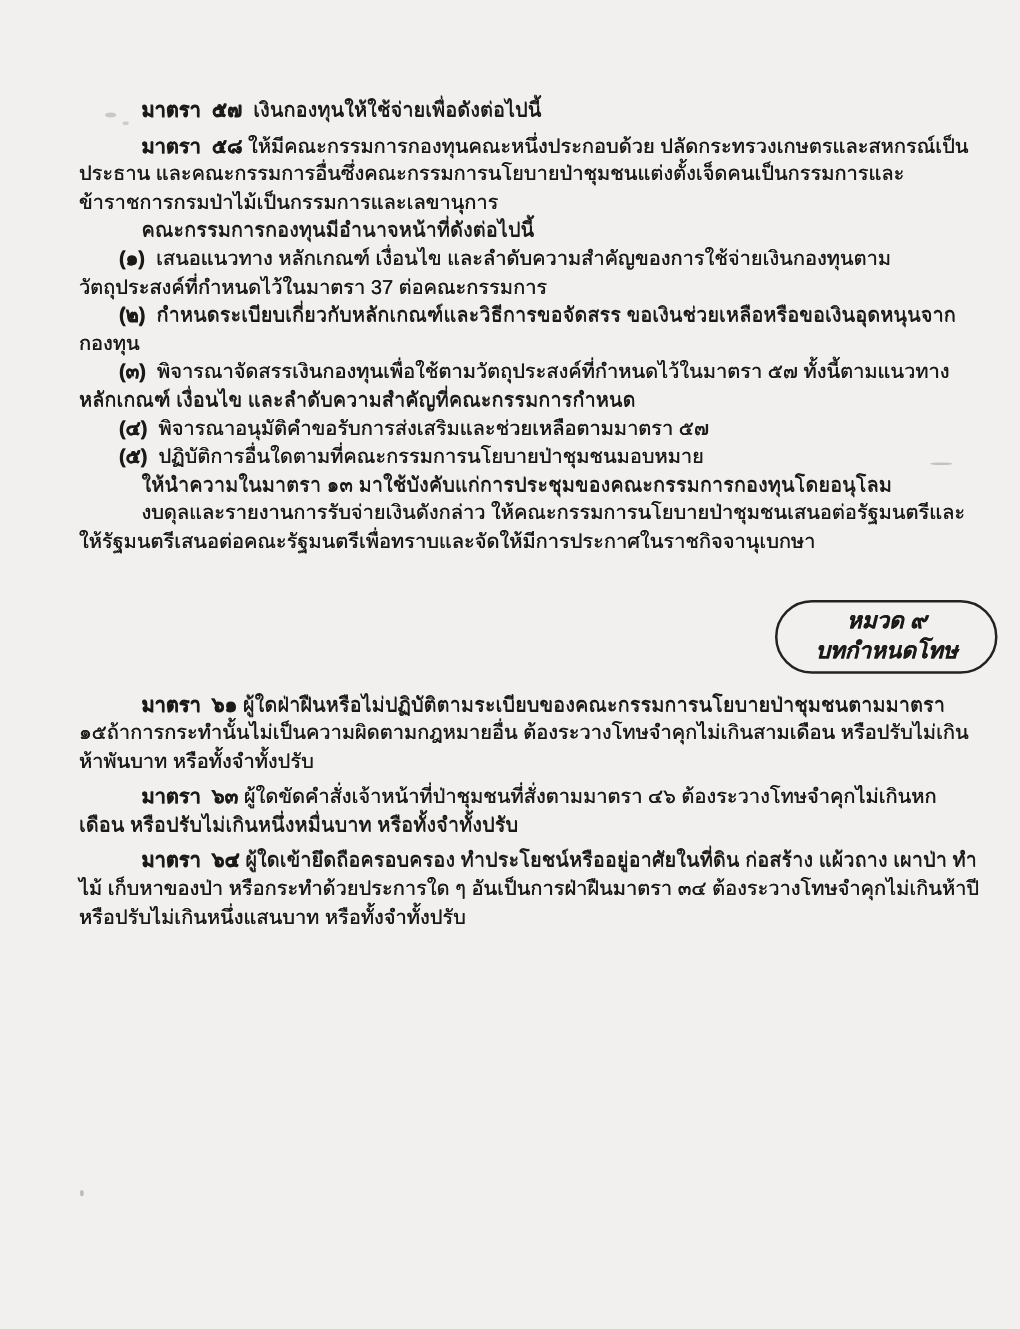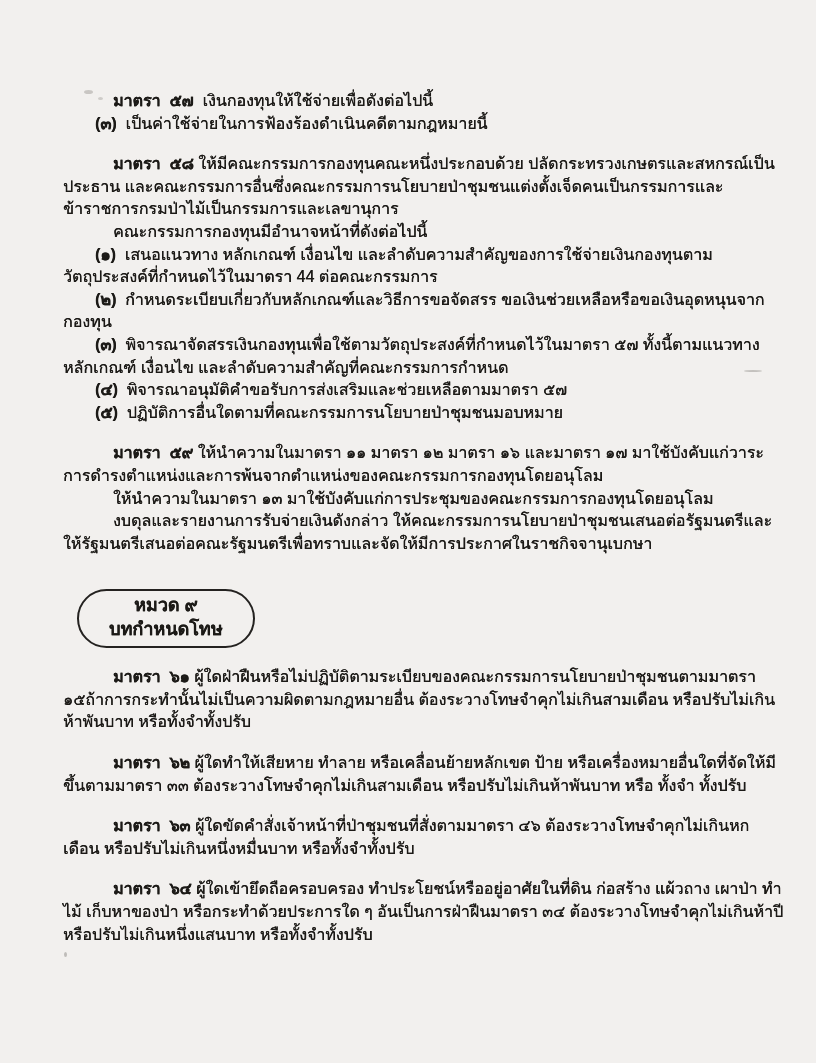--- a/index.html
+++ b/index.html
@@ -18,26 +18,27 @@
   }
   .para {
     margin: 0;
     font-size: 16px;
     line-height: 22.6px;
     white-space: pre-wrap;
     text-shadow: 0.3px 0.2px 0 currentColor; 
   }
   .ind-a { text-indent: 50px; }  
   .ind-b { text-indent: 32px; }  
-  .sp    { margin-top: 18px; }    
+  .sp    { margin-top: 6px; }    
   .lead  { font-weight: bold; }
   .badge-row {
     margin: 34px 0 15px 0;
     display: flex;
-    justify-content: flex-start;
+    justify-content: flex-end;
+    font-style: italic;
   }
   .badge {
     transform: translateX(14px);
     border: 2px solid #242220;
     border-radius: 30px;
     padding: 2px 30px 5px 30px;
     text-align: center;
     font-weight: bold;
     font-size: 18px;
     line-height: 24px;
@@ -59,52 +60,49 @@
 </style>
 </head>
 <body>
 
 <div class="page">
 
   <p class="para ind-a sp"><b class="lead">มาตรา  ๕๗</b><span>  เงินกองทุนให้ใช้จ่ายเพื่อดังต่อไปนี้</span></p>
 
 
 
-  <p class="para ind-b"><b class="lead">(๓)</b><span>  เป็นค่าใช้จ่ายในการฟ้องร้องดำเนินคดีตามกฎหมายนี้</span></p>
 
 
 
   <p class="para ind-a sp"><b class="lead">มาตรา  ๕๘</b><span> ให้มีคณะกรรมการกองทุนคณะหนึ่งประกอบด้วย ปลัดกระทรวงเกษตรและสหกรณ์เป็นประธาน และคณะกรรมการอื่นซึ่งคณะกรรมการนโยบายป่าชุมชนแต่งตั้งเจ็ดคนเป็นกรรมการและข้าราชการกรมป่าไม้เป็นกรรมการและเลขานุการ</span></p>
 
   <p class="para ind-a"><span>คณะกรรมการกองทุนมีอำนาจหน้าที่ดังต่อไปนี้</span></p>
 
-  <p class="para ind-b"><b class="lead">(๑)</b><span>  เสนอแนวทาง หลักเกณฑ์ เงื่อนไข และลำดับความสำคัญของการใช้จ่ายเงินกองทุนตามวัตถุประสงค์ที่กำหนดไว้ในมาตรา 44 ต่อคณะกรรมการ</span></p>
+  <p class="para ind-b"><b class="lead">(๑)</b><span>  เสนอแนวทาง หลักเกณฑ์ เงื่อนไข และลำดับความสำคัญของการใช้จ่ายเงินกองทุนตามวัตถุประสงค์ที่กำหนดไว้ในมาตรา 37 ต่อคณะกรรมการ</span></p>
 
   <p class="para ind-b"><b class="lead">(๒)</b><span>  กำหนดระเบียบเกี่ยวกับหลักเกณฑ์และวิธีการขอจัดสรร ขอเงินช่วยเหลือหรือขอเงินอุดหนุนจากกองทุน</span></p>
 
   <p class="para ind-b"><b class="lead">(๓)</b><span>  พิจารณาจัดสรรเงินกองทุนเพื่อใช้ตามวัตถุประสงค์ที่กำหนดไว้ในมาตรา ๕๗ ทั้งนี้ตามแนวทาง หลักเกณฑ์ เงื่อนไข และลำดับความสำคัญที่คณะกรรมการกำหนด</span></p>
 
   <p class="para ind-b"><b class="lead">(๔)</b><span>  พิจารณาอนุมัติคำขอรับการส่งเสริมและช่วยเหลือตามมาตรา ๕๗</span></p>
 
   <p class="para ind-b"><b class="lead">(๕)</b><span>  ปฏิบัติการอื่นใดตามที่คณะกรรมการนโยบายป่าชุมชนมอบหมาย</span></p>
 
-  <p class="para ind-a sp"><b class="lead">มาตรา  ๕๙</b><span> ให้นำความในมาตรา ๑๑ มาตรา ๑๒ มาตรา ๑๖ และมาตรา ๑๗ มาใช้บังคับแก่วาระการดำรงตำแหน่งและการพ้นจากตำแหน่งของคณะกรรมการกองทุนโดยอนุโลม</span></p>
 
   <p class="para ind-a"><span>ให้นำความในมาตรา ๑๓ มาใช้บังคับแก่การประชุมของคณะกรรมการกองทุนโดยอนุโลม</span></p>
 
 
   <p class="para ind-a"><span>งบดุลและรายงานการรับจ่ายเงินดังกล่าว ให้คณะกรรมการนโยบายป่าชุมชนเสนอต่อรัฐมนตรีและให้รัฐมนตรีเสนอต่อคณะรัฐมนตรีเพื่อทราบและจัดให้มีการประกาศในราชกิจจานุเบกษา</span></p>
 
   <div class="badge-row">
     <div class="badge"><span>หมวด ๙</span><br><span>บทกำหนดโทษ</span></div>
   </div>
 
   <p class="para ind-a sp"><b class="lead">มาตรา  ๖๑</b><span> ผู้ใดฝ่าฝืนหรือไม่ปฏิบัติตามระเบียบของคณะกรรมการนโยบายป่าชุมชนตามมาตรา ๑๕ถ้าการกระทำนั้นไม่เป็นความผิดตามกฎหมายอื่น ต้องระวางโทษจำคุกไม่เกินสามเดือน หรือปรับไม่เกินห้าพันบาท หรือทั้งจำทั้งปรับ</span></p>
 
-  <p class="para ind-a sp"><b class="lead">มาตรา  ๖๒</b><span> ผู้ใดทำให้เสียหาย ทำลาย หรือเคลื่อนย้ายหลักเขต ป้าย หรือเครื่องหมายอื่นใดที่จัดให้มีขึ้นตามมาตรา ๓๓ ต้องระวางโทษจำคุกไม่เกินสามเดือน หรือปรับไม่เกินห้าพันบาท หรือ ทั้งจำ ทั้งปรับ</span></p>
 
   <p class="para ind-a sp"><b class="lead">มาตรา  ๖๓</b><span> ผู้ใดขัดคำสั่งเจ้าหน้าที่ป่าชุมชนที่สั่งตามมาตรา ๔๖ ต้องระวางโทษจำคุกไม่เกินหกเดือน หรือปรับไม่เกินหนึ่งหมื่นบาท หรือทั้งจำทั้งปรับ</span></p>
 
   <p class="para ind-a sp"><b class="lead">มาตรา  ๖๔</b><span> ผู้ใดเข้ายึดถือครอบครอง ทำประโยชน์หรืออยู่อาศัยในที่ดิน ก่อสร้าง แผ้วถาง เผาป่า ทำไม้ เก็บหาของป่า หรือกระทำด้วยประการใด ๆ อันเป็นการฝ่าฝืนมาตรา ๓๔ ต้องระวางโทษจำคุกไม่เกินห้าปี หรือปรับไม่เกินหนึ่งแสนบาท หรือทั้งจำทั้งปรับ</span></p>
 
   <span class="speck s1"></span>
   <span class="speck s2"></span>
   <span class="speck s3"></span>
   <span class="speck s4"></span>
 

